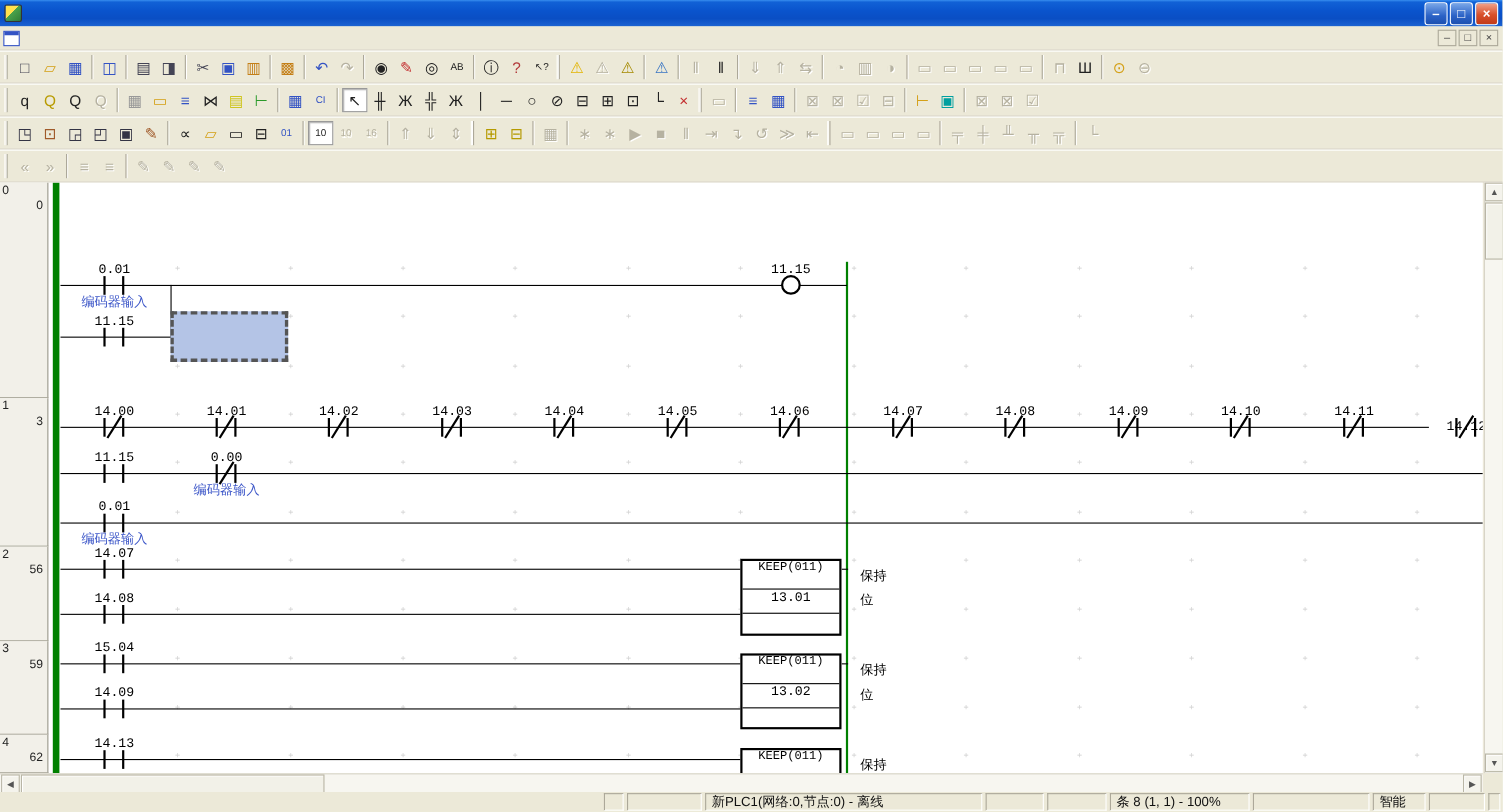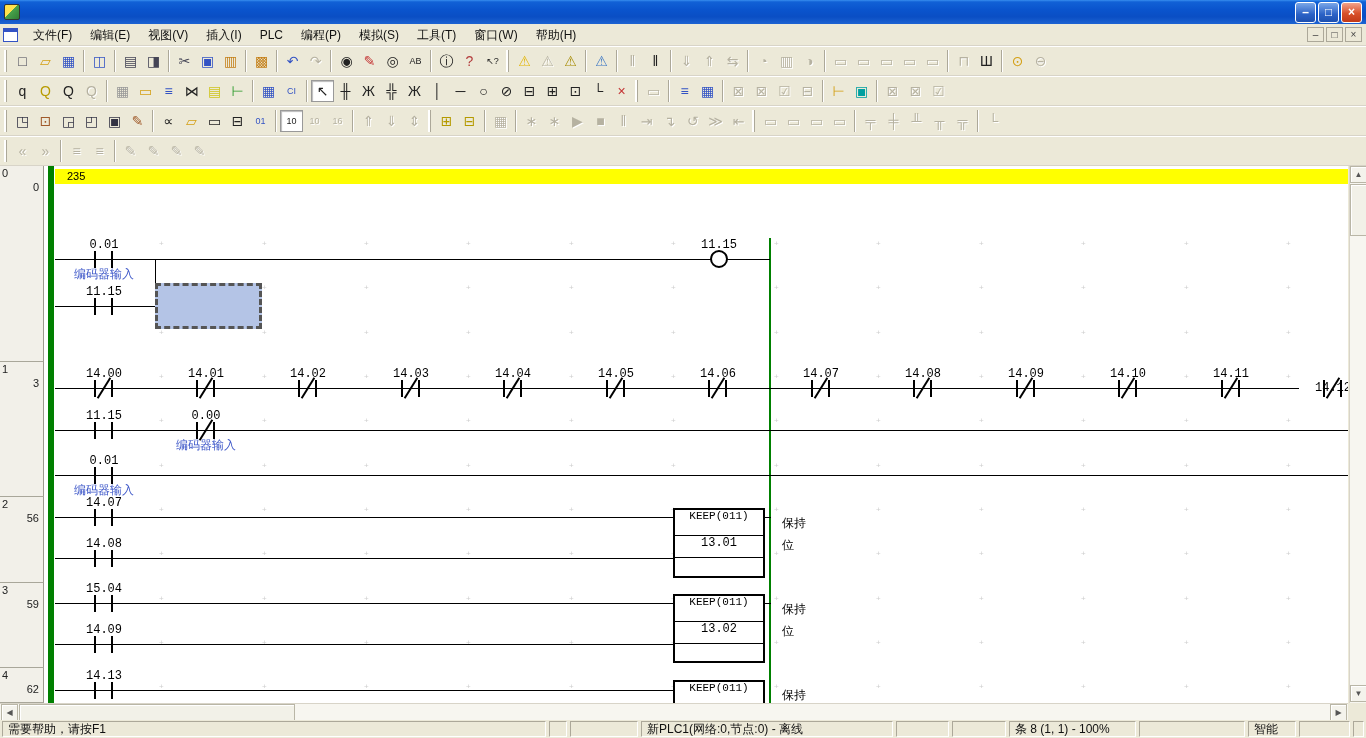--- a/index.html
+++ b/index.html
@@ -91,21 +91,20 @@
     <div id="appicon"></div>
     <div class="winbtns">
       <div class="wbtn">–</div>
       <div class="wbtn">□</div>
       <div class="wbtn close">×</div>
     </div>
   </div>
 
   <div id="menubar">
     <div id="childicon"></div>
-    <div id="menuitems"><span class="mi">文件(F)</span><span class="mi">编辑(E)</span><span class="mi">视图(V)</span><span class="mi">插入(I)</span><span class="mi">PLC</span><span class="mi">编程(P)</span><span class="mi">模拟(S)</span><span class="mi">工具(T)</span><span class="mi">窗口(W)</span><span class="mi">帮助(H)</span></div>
     <div class="mdibtns">
       <div class="mdib">–</div>
       <div class="mdib">□</div>
       <div class="mdib">×</div>
     </div>
   </div>
 
   <div id="toolbars">
       <div class="tbrow">
         <span class="tbhandle"></span>
@@ -682,21 +681,20 @@
         <div class="mnum">3</div>
         <div class="mstep">59</div>
       </div>
       <div class="mrow" style="top: 502px; height: 35px;">
         <div class="mnum">4</div>
         <div class="mstep">62</div>
       </div>
       <div class="busbar" style="left: 48px; top: 0px; width: 6px; height: 537px;"></div>
       <div class="busbar" style="left: 769px; top: 72px; width: 2px; height: 465px;"></div>
       <div id="lheader">
-        <div class="hline small">235</div>
       </div>
       <div class="wire" style="left: 55px; top: 93px; width: 715px; height: 1px;"></div>
       <div class="wire" style="left: 155px; top: 93px; width: 1px; height: 48px;"></div>
       <div class="wire" style="left: 55px; top: 140px; width: 101px; height: 1px;"></div>
       <div class="wire" style="left: 55px; top: 222px; width: 1293px; height: 1px;"></div>
       <div class="wire" style="left: 55px; top: 264px; width: 1293px; height: 1px;"></div>
       <div class="wire" style="left: 55px; top: 309px; width: 1293px; height: 1px;"></div>
       <div class="wire" style="left: 55px; top: 351px; width: 620px; height: 1px;"></div>
       <div class="wire" style="left: 55px; top: 392px; width: 620px; height: 1px;"></div>
       <div class="wire" style="left: 765px; top: 351px; width: 6px; height: 1px;"></div>
@@ -865,21 +863,20 @@
 
   <div id="vscroll">
     <div class="sbtn" style="left:0;top:0">▲</div>
     <div id="vthumb"></div>
     <div class="sbtn" style="left:0;top:519px">▼</div>
   </div>
 
   <div id="corner"></div>
 
   <div id="statusbar">
-    <div class="sp" style="left:2px;width:544px">需要帮助，请按F1</div>
     <div class="sp" style="left:549px;width:18px"></div>
     <div class="sp" style="left:570px;width:68px"></div>
     <div class="sp" style="left:641px;width:252px">新PLC1(网络:0,节点:0) - 离线</div>
     <div class="sp" style="left:896px;width:53px"></div>
     <div class="sp" style="left:952px;width:54px"></div>
     <div class="sp" style="left:1009px;width:127px">条 8  (1, 1)  -  100%</div>
     <div class="sp" style="left:1139px;width:106px"></div>
     <div class="sp" style="left:1248px;width:48px">智能</div>
     <div class="sp" style="left:1299px;width:51px"></div>
     <div class="sp" style="left:1353px;width:11px"></div>

